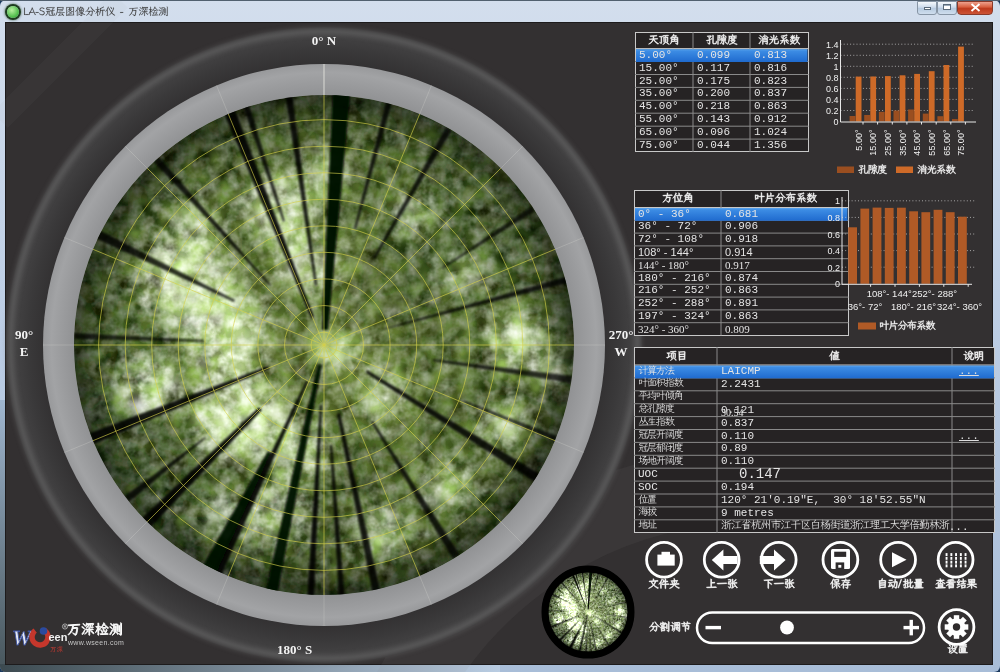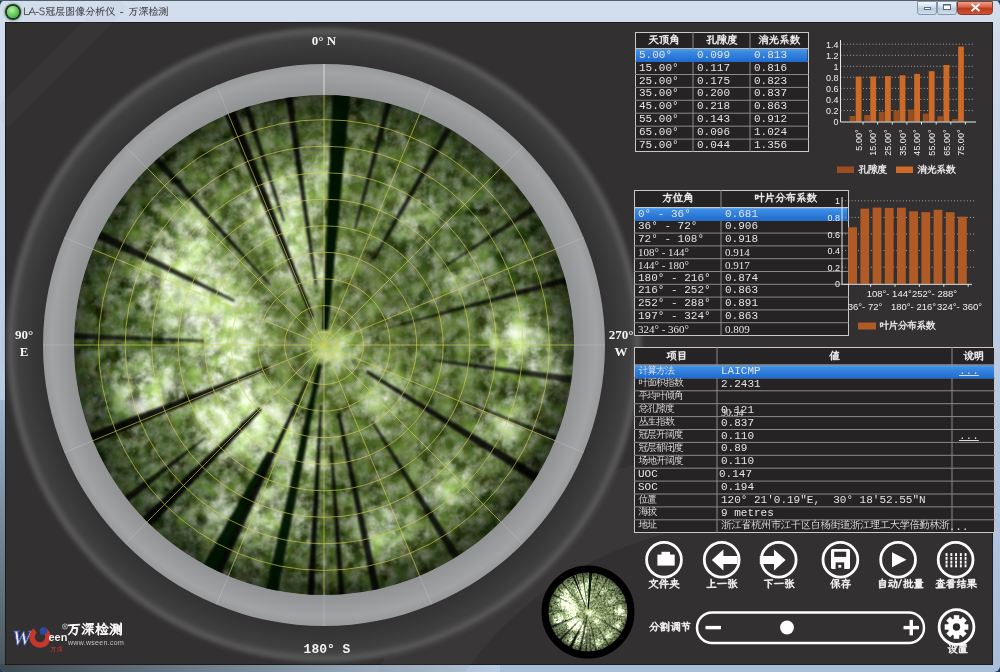--- a/index.html
+++ b/index.html
@@ -384,21 +384,21 @@
     <line x1="324.000000" y1="345.000000" x2="93.0" y2="249.3" stroke="#d4d04a" stroke-width="0.85" opacity="0.75"></line>
     <line x1="93.0" y1="249.3" x2="64.4" y2="237.5" stroke="#e8e8e0" stroke-width="1" opacity="0.22"></line>
     <line x1="324.000000" y1="345.000000" x2="147.2" y2="168.2" stroke="#d4d04a" stroke-width="0.85" opacity="0.75"></line>
     <line x1="147.2" y1="168.2" x2="125.3" y2="146.3" stroke="#e8e8e0" stroke-width="1" opacity="0.22"></line>
     <line x1="324.000000" y1="345.000000" x2="228.3" y2="114.0" stroke="#d4d04a" stroke-width="0.85" opacity="0.75"></line>
     <line x1="228.3" y1="114.0" x2="216.5" y2="85.4" stroke="#e8e8e0" stroke-width="1" opacity="0.22"></line>
   </svg>
 <div class="abs" style="z-index:7;left:274px;top:33px;width:100px;text-align:center;font-family:'Liberation Serif',serif;font-weight:bold;font-size:13px;color:#f4f4f4">0° N</div>
 <div class="abs" style="z-index:7;left:0px;top:326px;width:48px;text-align:center;font-family:'Liberation Serif',serif;font-weight:bold;font-size:13px;color:#f4f4f4;line-height:17px">90°<br>E</div>
 <div class="abs" style="z-index:7;left:597px;top:326px;width:48px;text-align:center;font-family:'Liberation Serif',serif;font-weight:bold;font-size:13px;color:#f4f4f4;line-height:17px">270°<br>W</div>
-<div class="abs" style="z-index:7;left:277px;top:642px;width:100px;text-align:center;font-family:Liberation Mono, monospace;font-weight:bold;font-size:13px;color:#f4f4f4">180° S</div>
+<div class="abs" style="z-index:7;left:277px;top:642px;width:100px;text-align:left;font-family:Liberation Serif, serif;font-weight:bold;font-size:13px;color:#f4f4f4">180° S</div>
 <svg class="abs" style="left:540px;top:564px;z-index:8" width="96" height="96">
     <circle cx="48" cy="48" r="46" fill="#000"></circle>
     <g transform="translate(48,48) scale(0.164) translate(-250,-250)" style="filter:brightness(1.35) saturate(0.9)">
       <use href="#canopy"></use>
     </g>
     <circle cx="48" cy="48" r="43" fill="none" stroke="#000" stroke-width="7"></circle>
   </svg>
 <div class="abs" style="z-index:10;left:635.0px;top:32px;width:173.5px;height:120.1px;background:#262324;border:1px solid #c8c8c8;box-sizing:border-box"></div>
 <svg class="abs" style="z-index:11;left:635.0px;top:32px" width="174" height="121">
     <line x1="0" y1="16.6" x2="173.5" y2="16.6" stroke="#c8c8c8"></line>
@@ -554,21 +554,21 @@
       <use href="#u7247" transform="translate(10.4,0) scale(0.01100,-0.01100)"></use>
       <use href="#u5206" transform="translate(20.9,0) scale(0.01100,-0.01100)"></use>
       <use href="#u5E03" transform="translate(31.3,0) scale(0.01100,-0.01100)"></use>
       <use href="#u7CFB" transform="translate(41.8,0) scale(0.01100,-0.01100)"></use>
       <use href="#u6570" transform="translate(52.2,0) scale(0.01100,-0.01100)"></use>
     </g>
   </svg>
 <div class="abs" style="z-index:12;left:635px;top:207.5px;width:208px;height:28px;font-family:'Liberation Mono',monospace;font-size:11px;color:#e4e4e4;line-height:12.8px;white-space:pre"><span style="position:absolute;left:3px">0° - 36°</span><span style="position:absolute;left:90px">0.681</span></div>
 <div class="abs" style="z-index:12;left:635px;top:220.3px;width:208px;height:26px;font-family:'Liberation Mono',monospace;font-size:11px;color:#e4e4e4;line-height:12.8px;white-space:pre"><span style="position:absolute;left:3px">36° - 72°</span><span style="position:absolute;left:90px">0.906</span></div>
 <div class="abs" style="z-index:12;left:635px;top:233.1px;width:208px;height:12.8px;font-family:'Liberation Mono',monospace;font-size:11px;color:#e4e4e4;line-height:12.8px;white-space:pre"><span style="position:absolute;left:3px">72° - 108°</span><span style="position:absolute;left:90px">0.918</span></div>
-<div class="abs" style="z-index:12;left:635px;top:245.9px;width:208px;height:18px;font-family:Liberation Serif, serif;font-size:11px;color:#e4e4e4;line-height:12.8px;white-space:pre"><span style="position:absolute;left:3px">108° - 144°</span><span style="position:absolute;left:90px">0.914</span></div>
+<div class="abs" style="z-index:12;left:635px;top:245.9px;width:208px;height:18px;font-family:Liberation Sans, sans-serif;font-size:11px;color:#e4e4e4;line-height:12.8px;white-space:pre"><span style="position:absolute;left:3px">108° - 144°</span><span style="position:absolute;left:90px">0.914</span></div>
 <div class="abs" style="z-index:12;left:635px;top:258.7px;width:208px;height:12.8px;font-family:Liberation Serif, serif;font-size:11px;color:#e4e4e4;line-height:12.8px;white-space:pre"><span style="position:absolute;left:3px">144° - 180°</span><span style="position:absolute;left:90px">0.917</span></div>
 <div class="abs" style="z-index:12;left:635px;top:271.5px;width:208px;height:12.8px;font-family:'Liberation Mono',monospace;font-size:11px;color:#e4e4e4;line-height:12.8px;white-space:pre"><span style="position:absolute;left:3px">180° - 216°</span><span style="position:absolute;left:90px">0.874</span></div>
 <div class="abs" style="z-index:12;left:635px;top:284.3px;width:208px;height:12.8px;font-family:'Liberation Mono',monospace;font-size:11px;color:#e4e4e4;line-height:12.8px;white-space:pre"><span style="position:absolute;left:3px">216° - 252°</span><span style="position:absolute;left:90px">0.863</span></div>
 <div class="abs" style="z-index:12;left:635px;top:297.1px;width:208px;height:12.8px;font-family:'Liberation Mono',monospace;font-size:11px;color:#e4e4e4;line-height:12.8px;white-space:pre"><span style="position:absolute;left:3px">252° - 288°</span><span style="position:absolute;left:90px">0.891</span></div>
 <div class="abs" style="z-index:12;left:635px;top:309.9px;width:208px;height:12.8px;font-family:'Liberation Mono',monospace;font-size:11px;color:#e4e4e4;line-height:12.8px;white-space:pre"><span style="position:absolute;left:3px">197° - 324°</span><span style="position:absolute;left:90px">0.863</span></div>
 <div class="abs" style="z-index:12;left:635px;top:322.7px;width:208px;height:21px;font-family:Liberation Serif, serif;font-size:11px;color:#e4e4e4;line-height:12.8px;white-space:pre"><span style="position:absolute;left:3px">324° - 360°</span><span style="position:absolute;left:90px">0.809</span></div>
 <svg class="abs" style="z-index:13;left:835px;top:185px;overflow:visible" width="165" height="155">
     <g stroke="#c8c8c8" stroke-width="0.9" stroke-dasharray="1,2.2" opacity="0.85">
       <line x1="7" y1="82.2" x2="140" y2="82.2"></line>
       <line x1="7" y1="65.6" x2="140" y2="65.6"></line>
@@ -729,21 +729,21 @@
     <g transform="translate(0,9.0)" fill="#e4e4e4">
       <use href="#u573A" transform="translate(0.0,0) scale(0.01050,-0.01050)"></use>
       <use href="#u5730" transform="translate(8.8,0) scale(0.01050,-0.01050)"></use>
       <use href="#u5F00" transform="translate(17.6,0) scale(0.01050,-0.01050)"></use>
       <use href="#u9614" transform="translate(26.5,0) scale(0.01050,-0.01050)"></use>
       <use href="#u5EA6" transform="translate(35.3,0) scale(0.01050,-0.01050)"></use>
     </g>
   </svg>
 <div class="abs" style="z-index:12;left:721px;top:455.3px;font-family:'Liberation Mono',monospace;font-size:11px;color:#e4e4e4;line-height:12.9px;white-space:pre">0.110</div>
 <div class="abs" style="z-index:12;left:638px;top:468.2px;font-family:'Liberation Mono',monospace;font-size:11px;color:#e4e4e4;line-height:12.9px">UOC</div>
-<div class="abs" style="z-index:12;left:719px;top:468.2px;font-family:'Liberation Mono',monospace;font-size:11px;color:#e4e4e4;line-height:12.9px;white-space:pre">0.147</div>
+<div class="abs" style="z-index:12;left:739px;top:468.2px;font-family:'Liberation Mono',monospace;font-size:14px;color:#e4e4e4;line-height:12.9px;white-space:pre">0.147</div>
 <div class="abs" style="z-index:12;left:638px;top:481.1px;font-family:'Liberation Mono',monospace;font-size:11px;color:#e4e4e4;line-height:12.9px">SOC</div>
 <div class="abs" style="z-index:12;left:721px;top:481.1px;font-family:'Liberation Mono',monospace;font-size:11px;color:#e4e4e4;line-height:12.9px;white-space:pre">0.194</div>
 <svg style="position:absolute;left:638.0px;top:493.5px;z-index:30;overflow:visible" width="19" height="13">
     <g transform="translate(0,9.0)" fill="#e4e4e4">
       <use href="#u4F4D" transform="translate(0.0,0) scale(0.01050,-0.01050)"></use>
       <use href="#u7F6E" transform="translate(8.8,0) scale(0.01050,-0.01050)"></use>
     </g>
   </svg>
 <div class="abs" style="z-index:12;left:721px;top:494.0px;font-family:'Liberation Mono',monospace;font-size:11px;color:#e4e4e4;line-height:12.9px;white-space:pre">120° 21'0.19"E,  30° 18'52.55"N</div>
 <svg style="position:absolute;left:638.0px;top:506.4px;z-index:30;overflow:visible" width="19" height="13">

